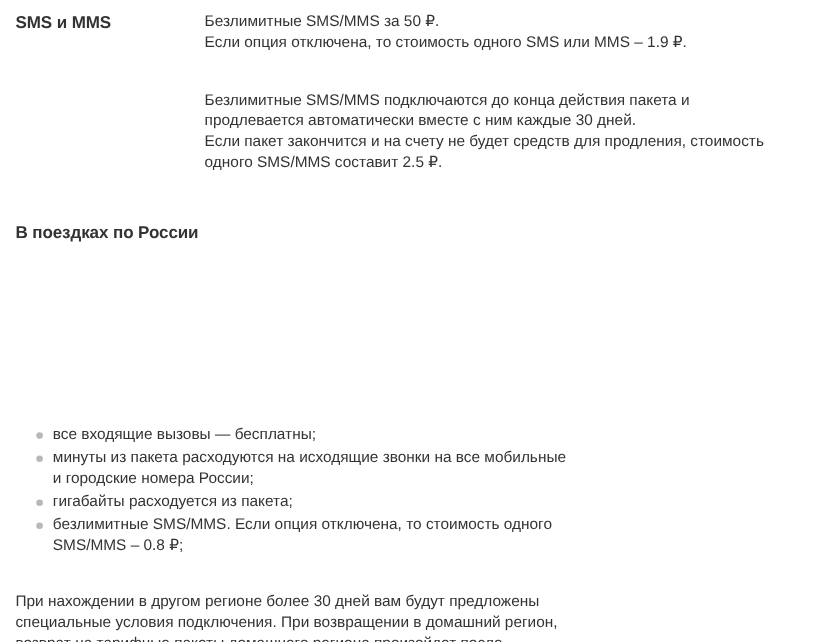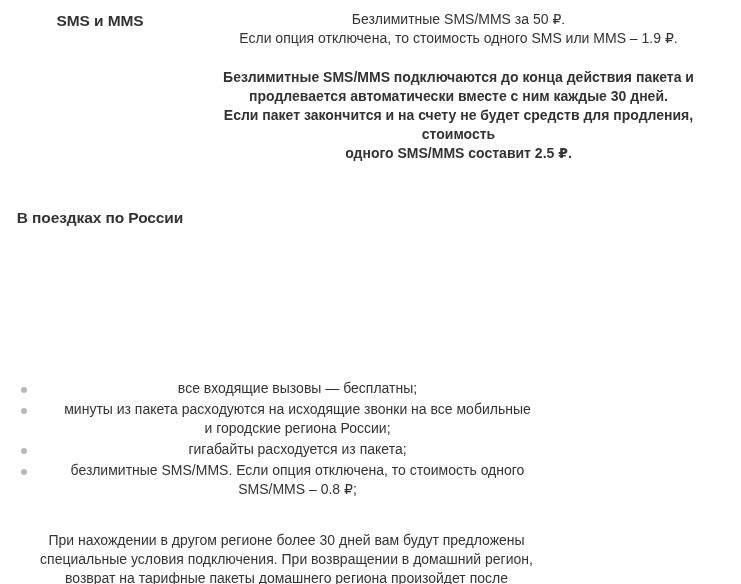--- a/index.html
+++ b/index.html
@@ -15,21 +15,20 @@
       color: #333333;
       overflow: hidden;
     }
     .page {
       padding: 10px 10px 0 14px;
       width: 741px;
     }
     .row {
       display: flex;
       align-items: flex-start;
-      text-align: center;
     }
     .row-2 {
       margin-top: 44px;
       flex-direction: column;
     }
     .label-col {
       width: 172px;
       flex: 0 0 172px;
       font-size: 15.5px;
       font-weight: bold;
@@ -42,29 +41,28 @@
       flex: 0 0 545px;
       font-size: 14px;
       line-height: 19px;
       color: #333333;
     }
     .para {
       margin: 0;
       white-space: pre-line;
     }
     .para-gap {
-      margin-top: 20px;
-      font-weight: bold;
+      margin-top: 33px;
     }
     .outro {
       margin-top: 32px;
     }
     ul.bullets {
       list-style: none;
-      margin: 0;
+      margin: 12px;
       padding: 0;
     }
     ul.bullets li {
       position: relative;
       padding-left: 22px;
       margin: 0 0 2px 0;
       white-space: pre-line;
     }
     ul.bullets li .dot {
       position: absolute;
@@ -92,21 +90,21 @@
 одного SMS/MMS составит 2.5 ₽.</p>
     </div>
   </section>
 
   <section class="row row-2">
     <div class="label-col">В поездках по России</div>
     <div class="content-col">
       <ul class="bullets">
         <li><span class="dot"></span><span>все входящие вызовы — бесплатны;</span></li>
         <li><span class="dot"></span><span>минуты из пакета расходуются на исходящие звонки на все мобильные
-и городские региона России;</span></li>
+и городские номера России;</span></li>
         <li><span class="dot"></span><span>гигабайты расходуется из пакета;</span></li>
         <li><span class="dot"></span><span>безлимитные SMS/MMS. Если опция отключена, то стоимость одного
 SMS/MMS – 0.8 ₽;</span></li>
       </ul>
       <p class="para outro">При нахождении в другом регионе более 30 дней вам будут предложены
 специальные условия подключения. При возвращении в домашний регион,
 возврат на тарифные пакеты домашнего региона произойдет после
 завершения текущего пакета или в течение суток, если пакет не был
 подключен.</p>
     </div>

